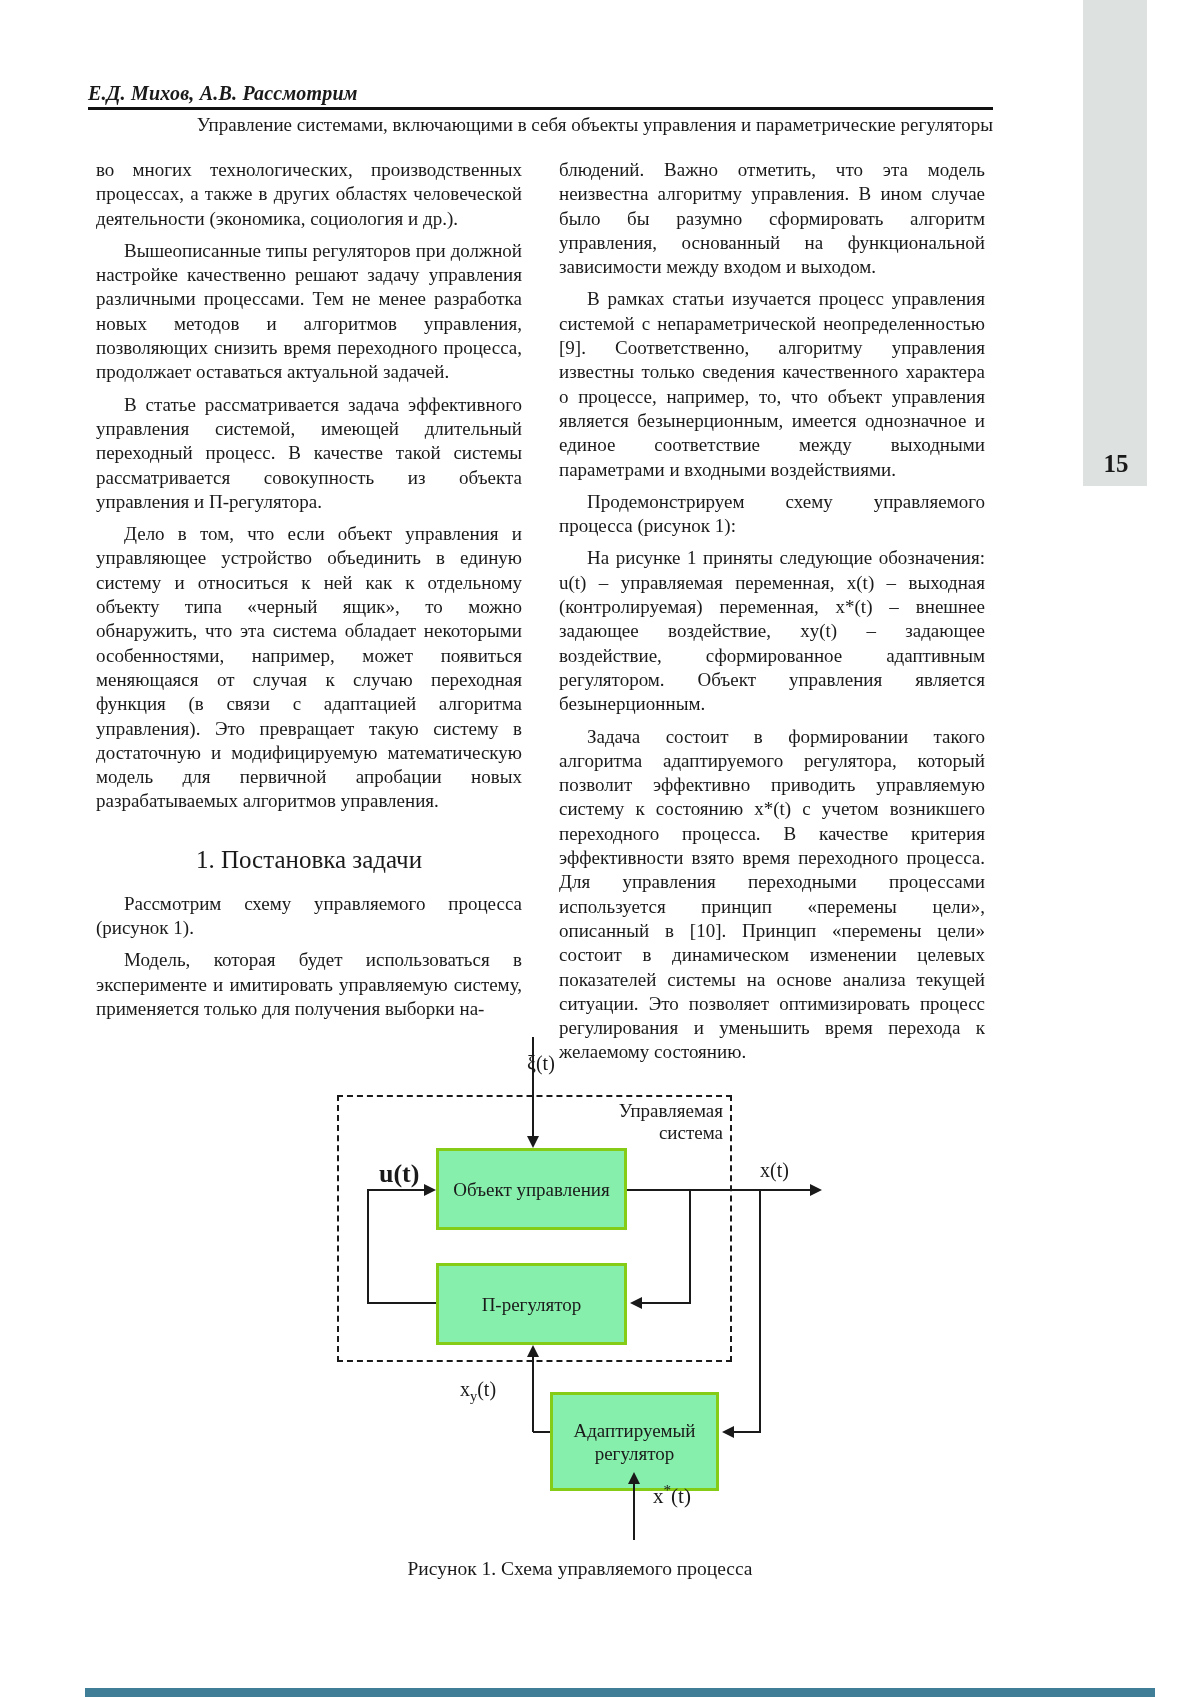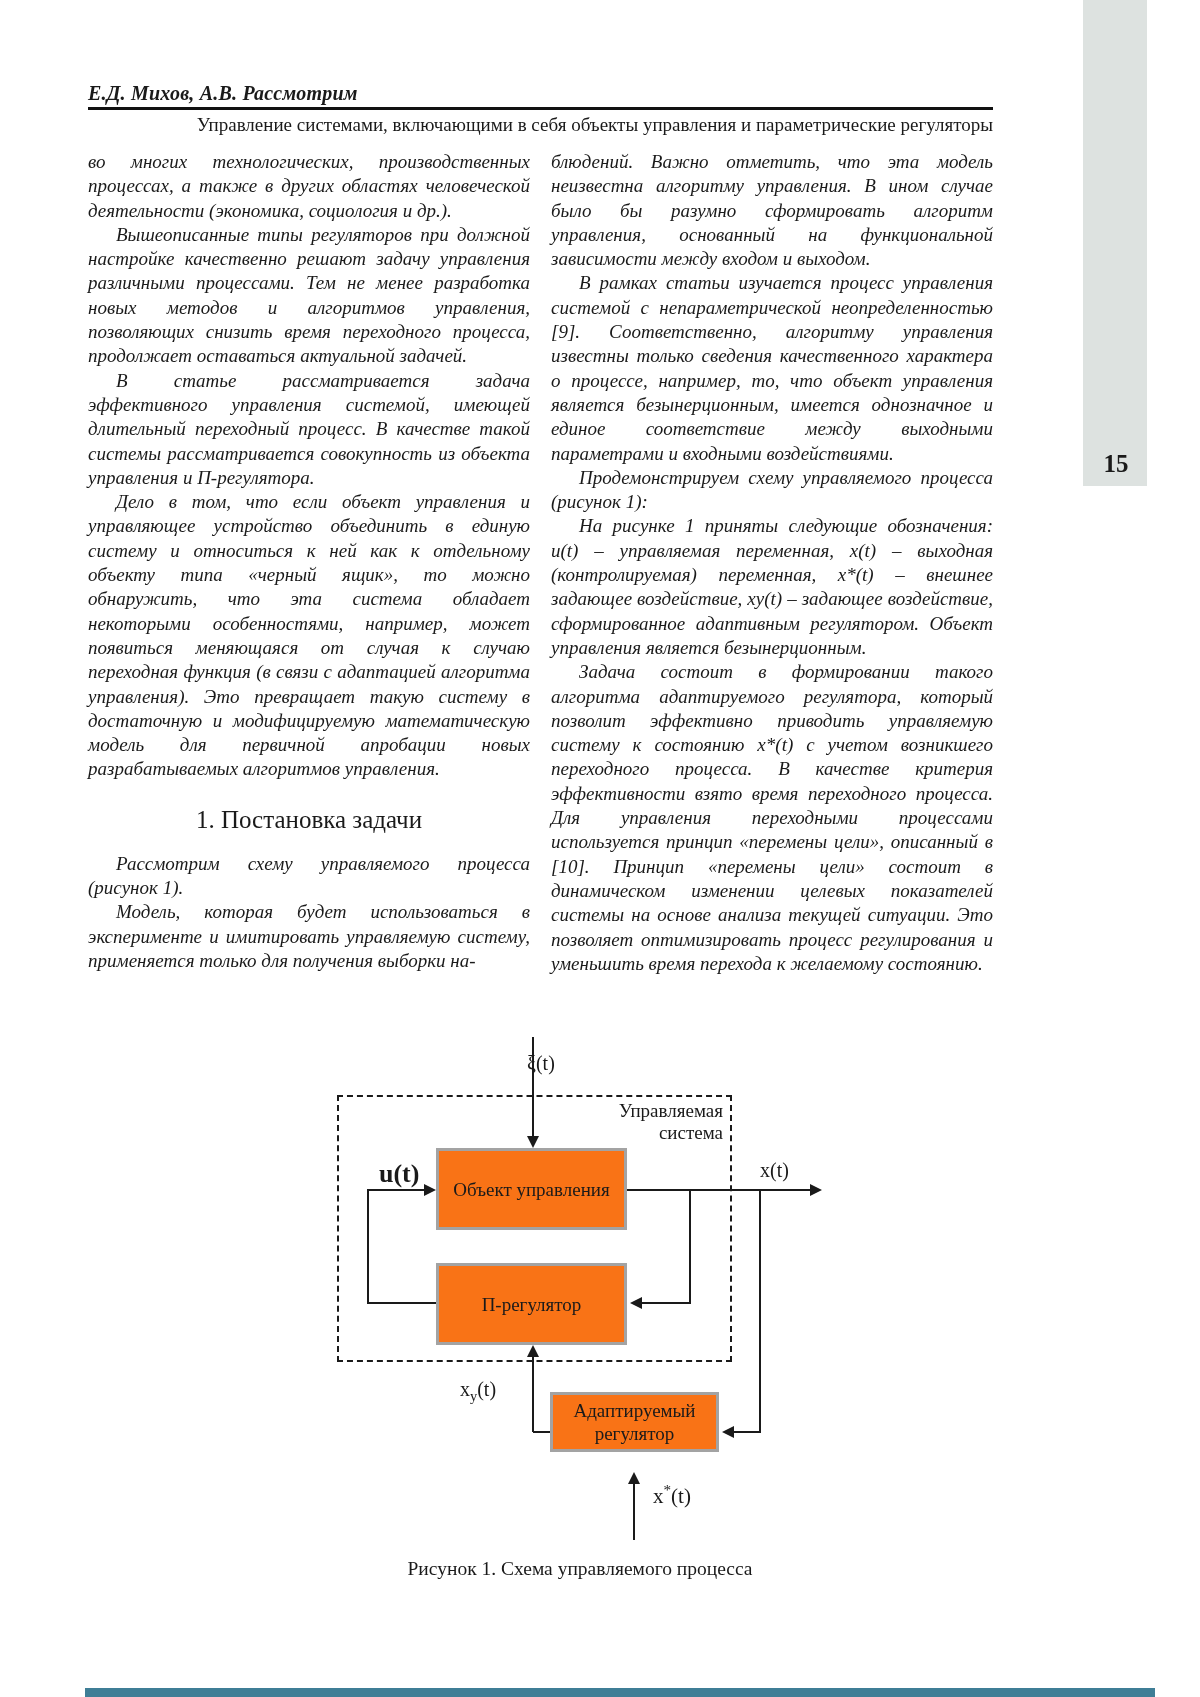--- a/index.html
+++ b/index.html
@@ -15,35 +15,35 @@
   
   .footer-bar{position:absolute;left:85px;top:1688px;width:1070px;height:9px;background:#3f7e96;}
   
   .authors{position:absolute;left:88px;top:82px;width:905px;font-size:20px;
     font-weight:bold;font-style:italic;letter-spacing:.2px;}
   .head-rule{position:absolute;left:88px;top:107px;width:905px;height:3px;background:#111;}
   .running-title{position:absolute;left:88px;top:114px;width:905px;text-align:right;font-size:19px;}
   
   .columns{position:absolute;left:88px;top:150px;width:906px;display:flex;gap:21px;}
   .col{width:442px;}
-  .para{margin:0;font-size:19px;line-height:24.3px;text-align:justify;font-style:italic;}
+  .para{margin:8px;font-size:19px;line-height:24.3px;text-align:justify;}
   .para.indent{text-indent:28px;}
-  .section-heading{margin:24px 0 18px 0;text-align:center;font-size:25px;font-weight:normal;}
+  .section-heading{margin:32px 0 18px 0;text-align:center;font-size:25px;font-weight:normal;}
   
   .figure{position:absolute;left:0;top:1030px;width:1200px;height:580px;}
   .hline{position:absolute;height:2px;background:#1a1a1a;}
   .vline{position:absolute;width:2px;background:#1a1a1a;}
   .dashed-box{position:absolute;left:337px;top:65px;width:395px;height:267px;
     border:2px dashed #1a1a1a;box-sizing:border-box;}
-  .block{position:absolute;border:3px solid #a3a3a3;box-sizing:border-box;background:#f97316;
+  .block{position:absolute;border:3px solid #84cc16;box-sizing:border-box;background:#86efac;
     display:flex;align-items:center;justify-content:center;text-align:center;
     font-size:19px;line-height:23px;padding:2px;}
   .blk-object{left:436px;top:118px;width:191px;height:82px;}
   .blk-preg{left:436px;top:233px;width:191px;height:82px;}
-  .blk-adapt{left:550px;top:362px;width:169px;height:60px;}
+  .blk-adapt{left:550px;top:362px;width:169px;height:99px;}
   .sig{position:absolute;font-size:20px;white-space:nowrap;}
   .sig sub{font-size:0.72em;}
   .sig sup{font-size:0.72em;}
   .sig-u{font-weight:bold;font-size:26px;}
   .boundary-label{position:absolute;left:550px;top:70px;width:173px;text-align:right;font-size:19px;}
   .caption{position:absolute;left:155px;top:528px;width:850px;text-align:center;font-size:19.5px;}
   
   .arr{position:absolute;width:0;height:0;}
   .arr-down{border-left:6px solid transparent;border-right:6px solid transparent;border-top:12px solid #1a1a1a;}
   .arr-up{border-left:6px solid transparent;border-right:6px solid transparent;border-bottom:12px solid #1a1a1a;}

